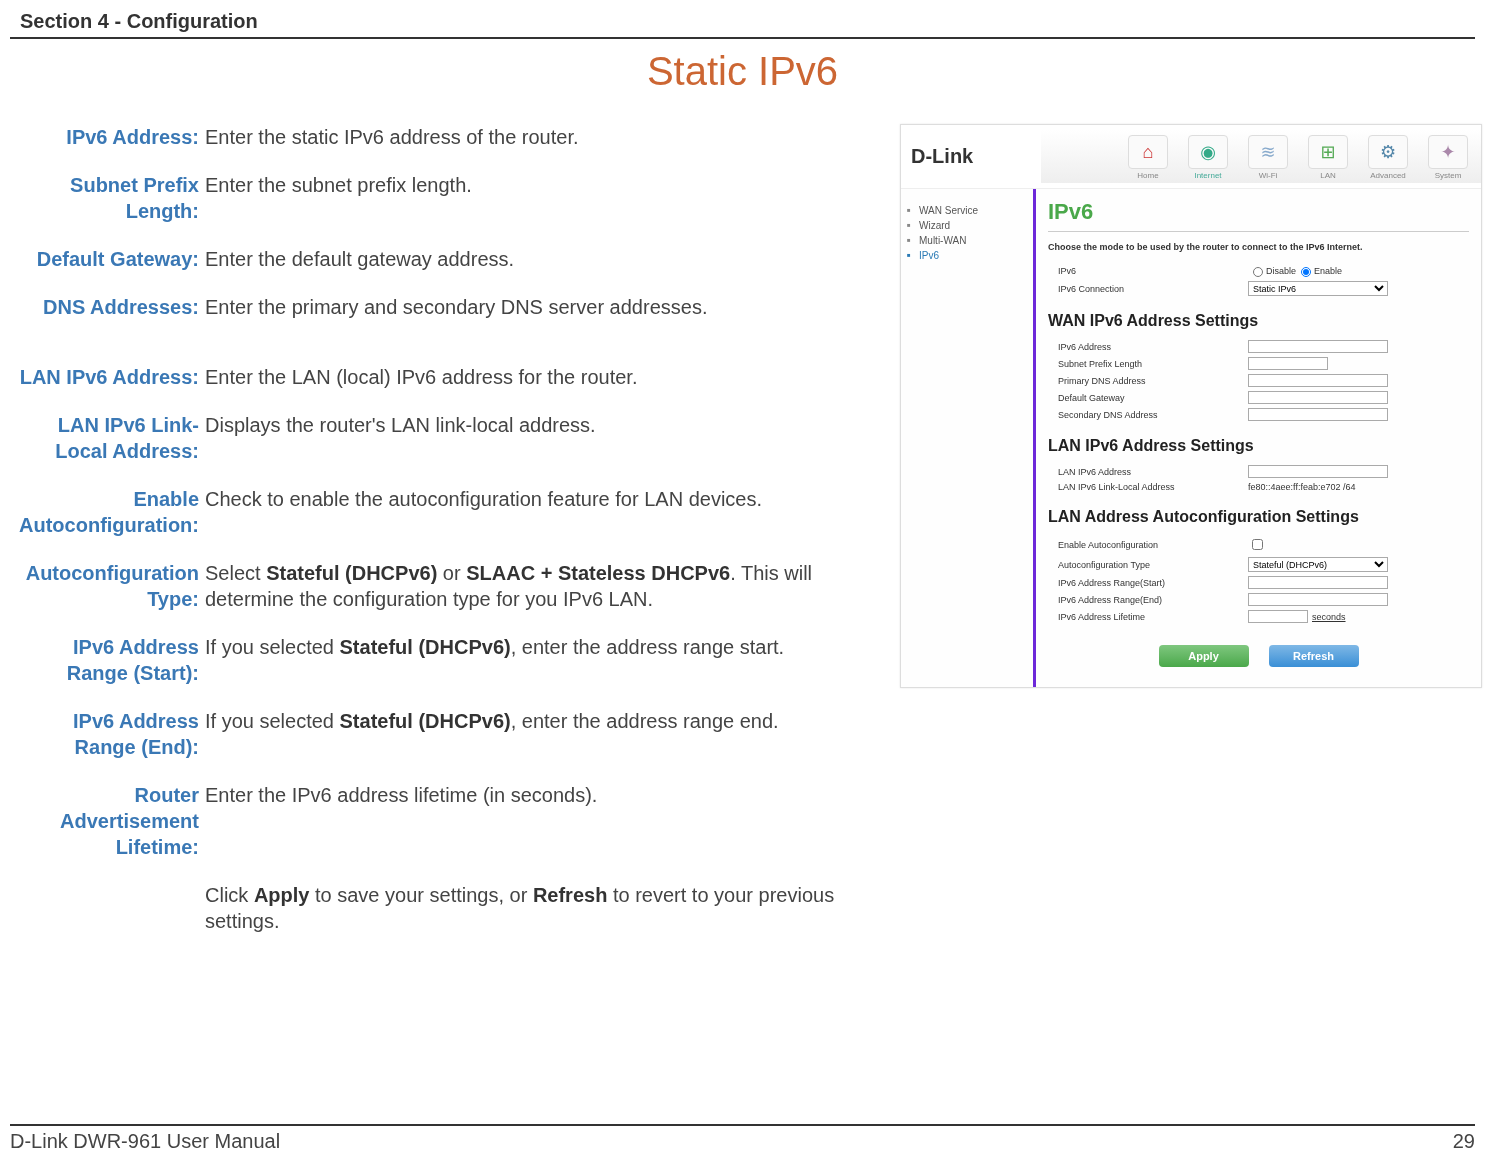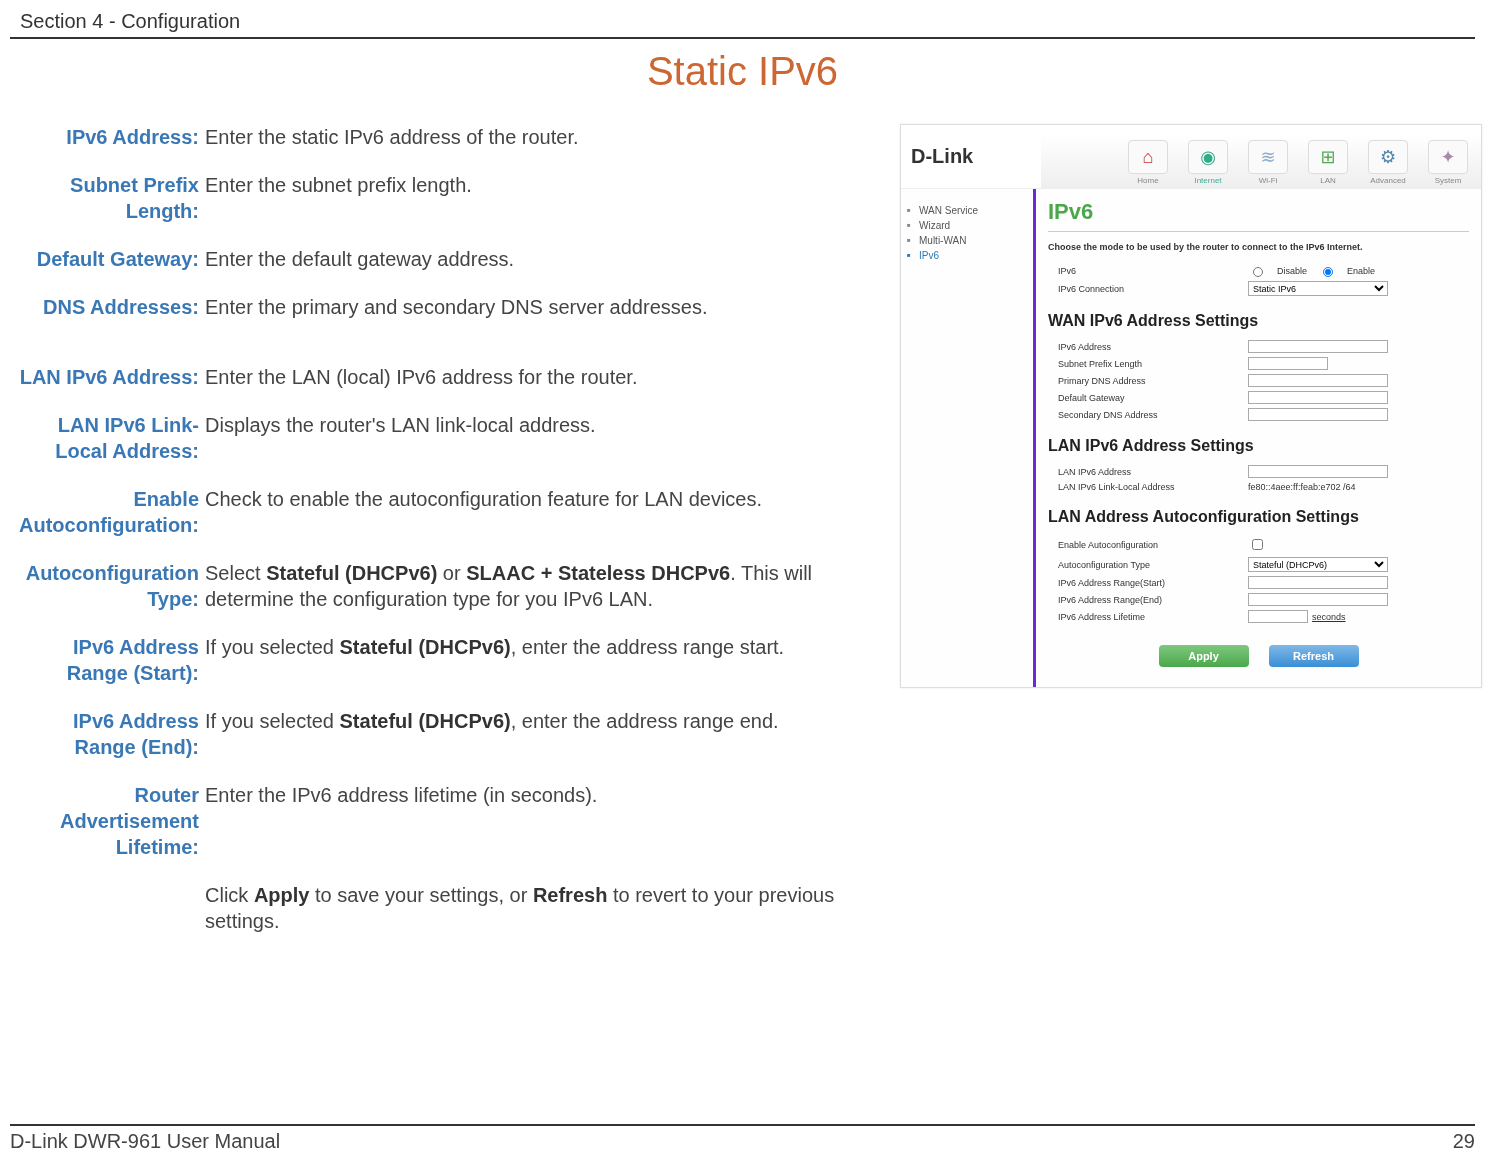--- a/index.html
+++ b/index.html
@@ -19,20 +19,21 @@
     height: 100%;
     position: relative;
   }
   .header-row {
     font-size: 20px;
     color: #333;
     padding-left: 10px;
     border-bottom: 2px solid #333;
     padding-bottom: 4px;
     margin-bottom: 10px;
+    font-weight: bold;
   }
   .title {
     text-align: center;
     font-size: 40px;
     color: #cc6633;
     font-weight: 500;
     margin: 10px 0 30px 0;
   }
   .content {
     display: flex;
@@ -68,21 +69,21 @@
     border: 1px solid #ddd;
     background: #fefefe;
     font-family: Arial, sans-serif;
     font-size: 11px;
     color: #333;
     width: 580px;
     box-shadow: 0 0 2px rgba(0,0,0,0.1);
   }
   .ss-top {
     display: flex;
-    align-items: flex-end;
+    align-items: center;
     background: #fff;
     border-bottom: 1px solid #eee;
   }
   .ss-logo {
     flex: 0 0 120px;
     font-size: 20px;
     font-weight: bold;
     color: #333;
     padding: 20px 10px;
     display: flex;
@@ -186,21 +187,21 @@
   }
   .ss-input.short { width: 60px; }
   .ss-input.med { width: 80px; }
   .ss-select {
     width: 140px;
     height: 15px;
     border: 1px solid #aaa;
     background: #fff;
     font-size: 9px;
   }
-  .ss-radio-group { display:flex; align-items:center; gap:11px; font-size:9px; }
+  .ss-radio-group { display:flex; align-items:center; gap:0; font-size:9px; }
   .ss-radio { width:10px; height:10px; }
   .ss-check { width:11px; height:11px; }
   .ss-after { font-size:9px; margin-left:4px; color:#333;text-decoration:underline; }
   .ss-buttons {
     display:flex;
     justify-content:center;
     gap:20px;
     margin-top:20px;
   }
   .ss-btn {

